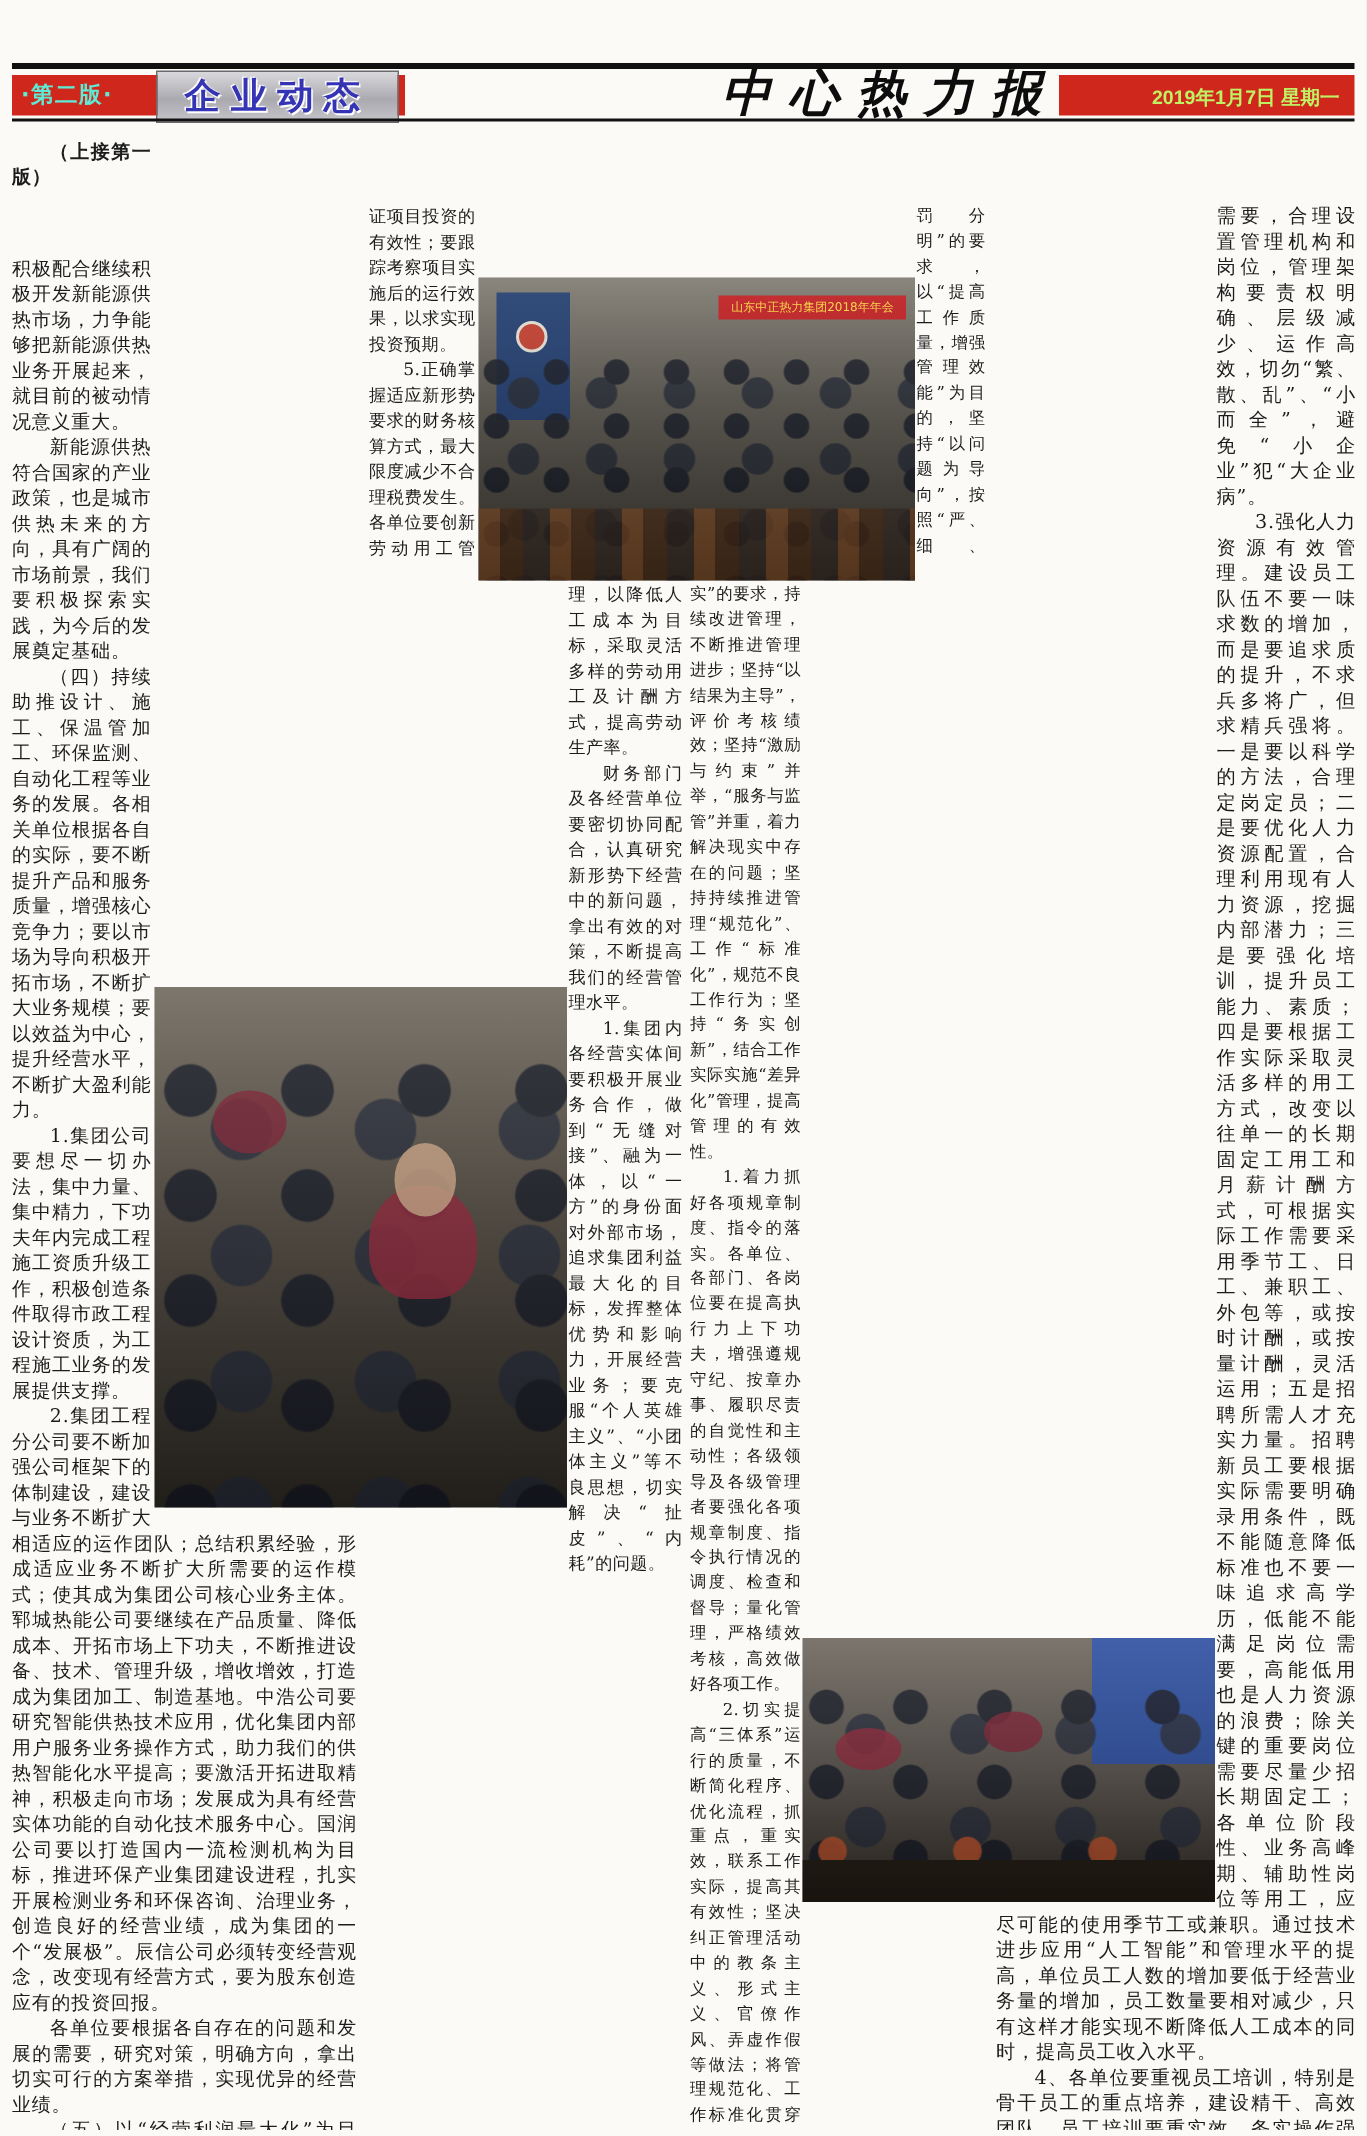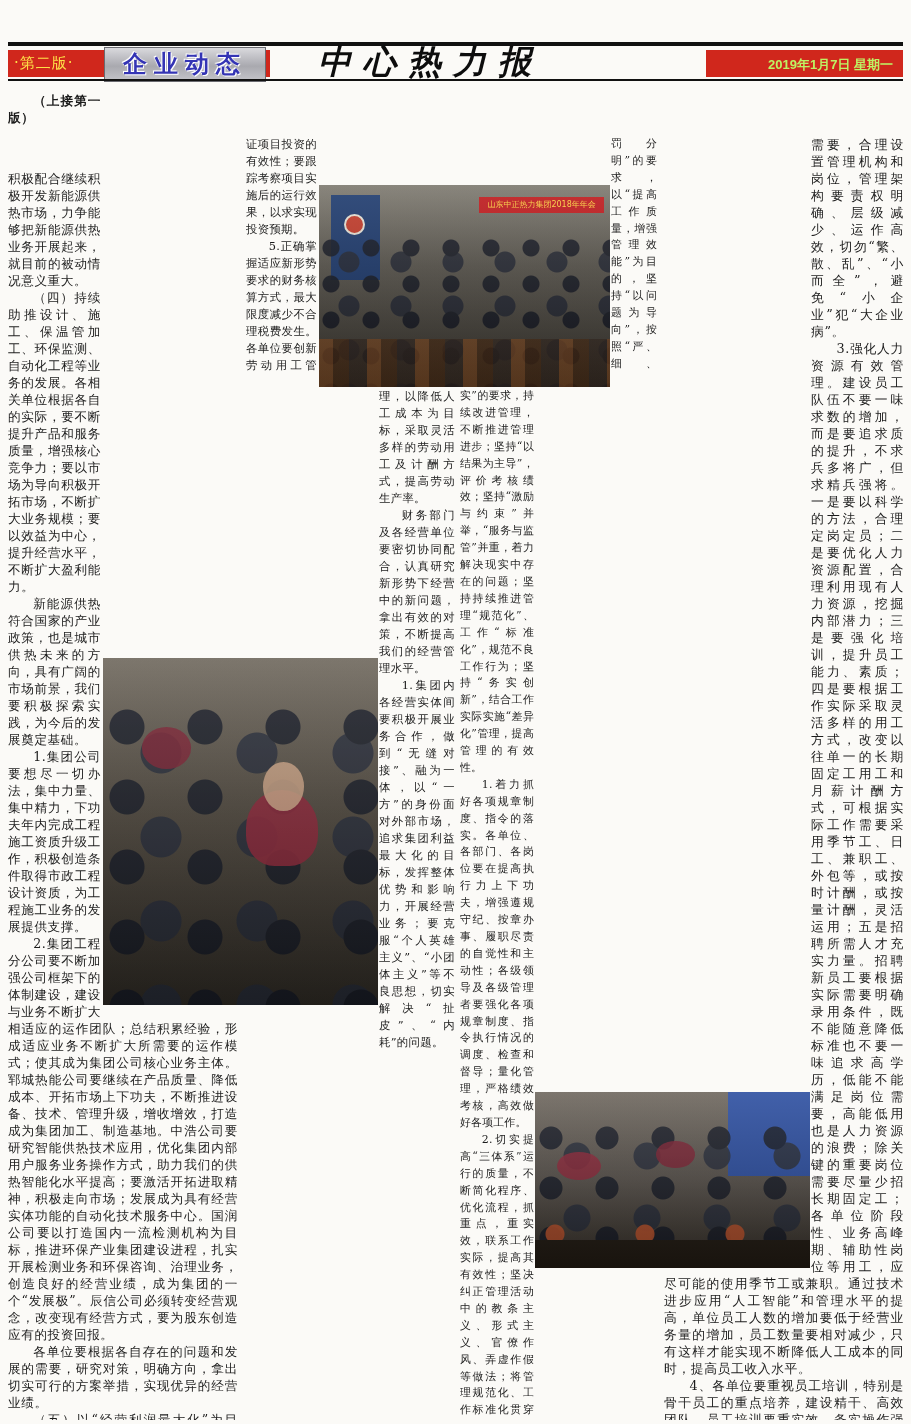--- a/index.html
+++ b/index.html
@@ -3,29 +3,29 @@
 <meta charset="utf-8">
 <style>
   html,body{margin:0;padding:0;background:#e8e6e2;}
   .page{position:relative;width:911px;height:1424px;margin:0 auto;background:#fbfaf7;overflow:hidden;
         font-family:"DejaVu Serif","Liberation Serif",serif;color:#1c1c1c;}
   
   .rule-top{position:absolute;left:8px;top:42px;width:895px;height:4px;background:#111;}
   .rule-bottom{position:absolute;left:8px;top:79px;width:895px;height:2px;background:#111;}
   .band{position:absolute;left:8px;top:50px;width:895px;height:27px;background:#d0271c;}
   .band .center-white{position:absolute;left:262px;top:-4px;width:436px;height:35px;background:#fbfaf7;}
-  .edition{position:absolute;left:6px;top:4px;color:#fde047;font-weight:normal;font-size:15px;letter-spacing:1px;
+  .edition{position:absolute;left:6px;top:4px;color:#5eead4;font-weight:bold;font-size:15px;letter-spacing:1px;
            font-family:"DejaVu Sans","Liberation Sans",sans-serif;}
   .section-box{position:absolute;left:96px;top:-3px;width:160px;height:33px;
                background:linear-gradient(180deg,#d9d9dd 0%,#a9a9af 55%,#c4c4c9 100%);
                border:1px solid #6a6a70;display:flex;align-items:flex-start;justify-content:center;}
   .section-text{font-family:"DejaVu Sans","Liberation Sans",sans-serif;font-weight:800;font-size:24px;
                 letter-spacing:7px;color:#3434b4;text-shadow:0 0 2px #fff,1px 1px 0 #fff,-1px -1px 0 #fff;}
-  .masthead{position:absolute;left:0;right:0;top:-6px;text-align:left;font-size:33px;font-weight:bold;
-            font-style:italic;letter-spacing:12px;color:#0d0d0d;font-family:"DejaVu Serif",serif;padding-left:48px;}
+  .masthead{position:absolute;left:0;right:0;top:-6px;text-align:right;font-size:33px;font-weight:bold;
+            font-style:italic;letter-spacing:12px;color:#0d0d0d;font-family:"DejaVu Serif",serif;}
   .date{position:absolute;right:10px;top:6px;color:#bef264;font-weight:bold;font-size:13px;
         font-family:Liberation Sans, sans-serif;}
   
   .col{position:absolute;top:92px;height:1328px;overflow:hidden;text-align:justify;}
   #col1{left:8px;width:230px;font-size:12.6px;line-height:17px;letter-spacing:.6px;}
   #col2{left:246px;width:209px;font-size:11.4px;line-height:17px;letter-spacing:.3px;}
   #col3{left:460px;width:197px;font-size:10.9px;line-height:16.9px;letter-spacing:.2px;}
   #col4{left:664px;width:240px;font-size:12.8px;line-height:17px;letter-spacing:.6px;}
   .col p{margin:0;text-indent:2em;}
   .col p.cont{text-indent:0;margin-top:44px;}
@@ -121,22 +121,22 @@
     <div class="accent collar3a"></div>
     <div class="accent collar3b"></div>
     <div class="accent knobs"></div>
     <div class="accent table3"></div>
   </div>
 
   <div class="col" id="col1">
     <div class="wrapspacer" id="c1-sp-ph2"></div>
     <p class="contnote">（上接第一版）</p>
     <p class="cont">积极配合继续积极开发新能源供热市场，力争能够把新能源供热业务开展起来，就目前的被动情况意义重大。</p>
+    <p>新能源供热符合国家的产业政策，也是城市供热未来的方向，具有广阔的市场前景，我们要积极探索实践，为今后的发展奠定基础。</p>
     <p>（四）持续助推设计、施工、保温管加工、环保监测、自动化工程等业务的发展。各相关单位根据各自的实际，要不断提升产品和服务质量，增强核心竞争力；要以市场为导向积极开拓市场，不断扩大业务规模；要以效益为中心，提升经营水平，不断扩大盈利能力。</p>
-    <p>新能源供热符合国家的产业政策，也是城市供热未来的方向，具有广阔的市场前景，我们要积极探索实践，为今后的发展奠定基础。</p>
     <p>1.集团公司要想尽一切办法，集中力量、集中精力，下功夫年内完成工程施工资质升级工作，积极创造条件取得市政工程设计资质，为工程施工业务的发展提供支撑。</p>
     <p>2.集团工程分公司要不断加强公司框架下的体制建设，建设与业务不断扩大相适应的运作团队；总结积累经验，形成适应业务不断扩大所需要的运作模式；使其成为集团公司核心业务主体。郓城热能公司要继续在产品质量、降低成本、开拓市场上下功夫，不断推进设备、技术、管理升级，增收增效，打造成为集团加工、制造基地。中浩公司要研究智能供热技术应用，优化集团内部用户服务业务操作方式，助力我们的供热智能化水平提高；要激活开拓进取精神，积极走向市场；发展成为具有经营实体功能的自动化技术服务中心。国润公司要以打造国内一流检测机构为目标，推进环保产业集团建设进程，扎实开展检测业务和环保咨询、治理业务，创造良好的经营业绩，成为集团的一个“发展极”。辰信公司必须转变经营观念，改变现有经营方式，要为股东创造应有的投资回报。</p>
     <p>各单位要根据各自存在的问题和发展的需要，研究对策，明确方向，拿出切实可行的方案举措，实现优异的经营业绩。</p>
     <p>（五）以“经营利润最大化”为目标，切实加强经营管理，保持经济效益持续增长，为公司生存发展奠定物质基础。实现经济效益靠增产增收和节支节约；实现增产增收、节约节支靠经营管理。要不断优化企业经营理念、方式和方法，要以业务为中心强化经营管理；以资金为中心加强财务管理。</p>
 
   </div>
 
   <div class="col" id="col2">
     <div class="wrapspacer" id="c2-sp-ph1"></div>
     <div class="wrapspacer" id="c2-sp-ph2"></div>

